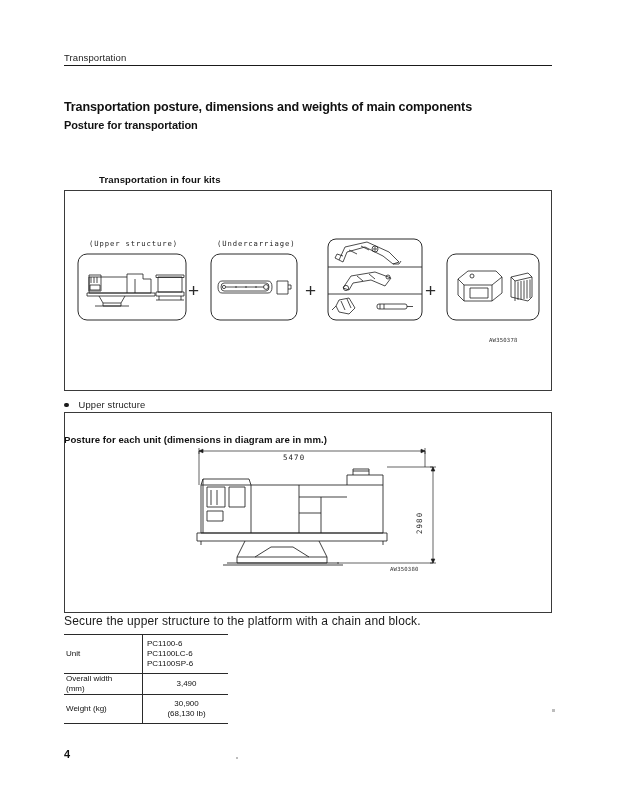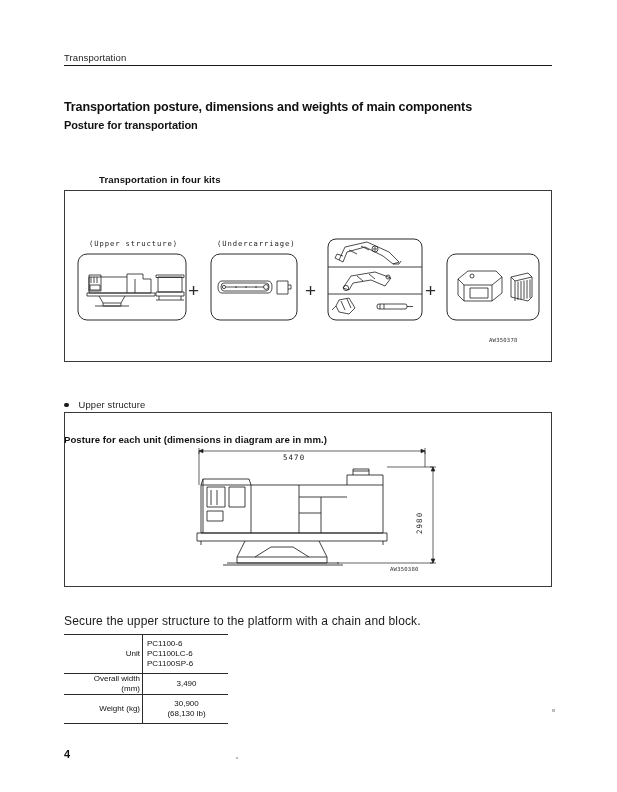--- a/index.html
+++ b/index.html
@@ -80,21 +80,21 @@
     color: #111;
     margin-left: 35px;
   }
 
   
   .fig1 {
     position: absolute;
     left: 64px;
     top: 190px;
     width: 488px;
-    height: 172px;
+    height: 201px;
     border: 1px solid #3a3a3a;
     box-sizing: border-box;
   }
   .kit-label {
     position: absolute;
     font-family: "DejaVu Sans Mono", monospace;
     font-size: 7.2px;
     letter-spacing: 0.9px;
     color: #1c1c1c;
     white-space: nowrap;
@@ -142,21 +142,21 @@
     margin-right: 10px;
     vertical-align: 1px;
   }
 
   
   .fig2 {
     position: absolute;
     left: 64px;
     top: 412px;
     width: 488px;
-    height: 175px;
+    height: 201px;
     border: 1px solid #3a3a3a;
     box-sizing: border-box;
   }
   .dim-h {
     position: absolute;
     font-family: "DejaVu Sans Mono", monospace;
     font-size: 7.4px;
     letter-spacing: 1.1px;
     color: #1c1c1c;
   }
@@ -188,21 +188,21 @@
     border-collapse: collapse;
   }
   .spec-table td {
     font-size: 8px;
     color: #111;
     padding: 0;
     vertical-align: middle;
   }
   .spec-table .lcell {
     width: 74px;
-    text-align: right;
+    text-align: left;
     border-right: 1px solid #2a2a2a;
     line-height: 10px;
     padding: 0 2px;
   }
   .spec-table .rcell {
     text-align: center;
     line-height: 10px;
     padding: 4px 2px 4px 4px;
   }
   .spec-table .rcell.left {

